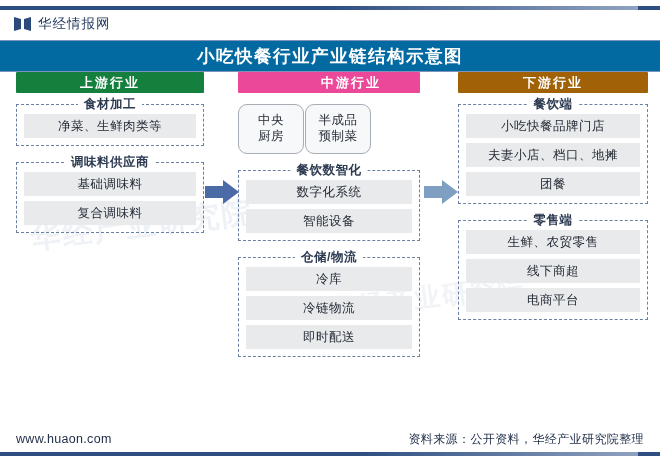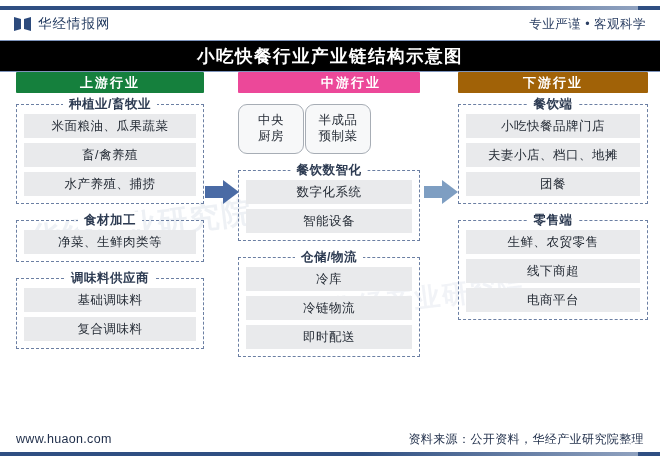--- a/index.html
+++ b/index.html
@@ -71,21 +71,21 @@
     color: #2b3f63;
     letter-spacing: .5px;
     white-space: nowrap;
   }
 
   
   .title-bar {
     position: absolute;
     left: 0; top: 40px;
     width: 660px; height: 32px;
-    background: #000000;
+    background: #0369a1;
     border-top: 1px solid #7d93bb;
     border-bottom: 1px solid #7d93bb;
     box-sizing: border-box;
     display: flex;
     align-items: center;
     justify-content: center;
   }
   .title-text {
     color: #ffffff;
     font-size: 17.5px;
@@ -269,41 +269,34 @@
 <div class="top-rule"></div>
 
 <div class="brandbar">
   <div class="brand-left">
     <span class="logo-mark">
       <i class="l"></i>
         <i class="r"></i>
     </span>
     <span class="brand-name">华经情报网</span>
   </div>
-  <div class="brand-right">专业严谨 • 客观科学</div>
 </div>
 
 <div class="title-bar">
   <span class="title-text">小吃快餐行业产业链结构示意图</span>
 </div>
 
 <div class="watermark">华经产业研究院</div>
 <div class="watermark w2">华经产业研究院</div>
 
 <div class="canvas">
 
   <div class="col col-up">
     <div class="col-head">上游行业</div>
 
-    <div class="group">
-      <span class="group-label">种植业/畜牧业</span>
-      <div class="item">米面粮油、瓜果蔬菜</div>
-      <div class="item">畜/禽养殖</div>
-      <div class="item">水产养殖、捕捞</div>
-    </div>
 
     <div class="group">
       <span class="group-label">食材加工</span>
       <div class="item">净菜、生鲜肉类等</div>
     </div>
 
     <div class="group">
       <span class="group-label">调味料供应商</span>
       <div class="item">基础调味料</div>
       <div class="item">复合调味料</div>

